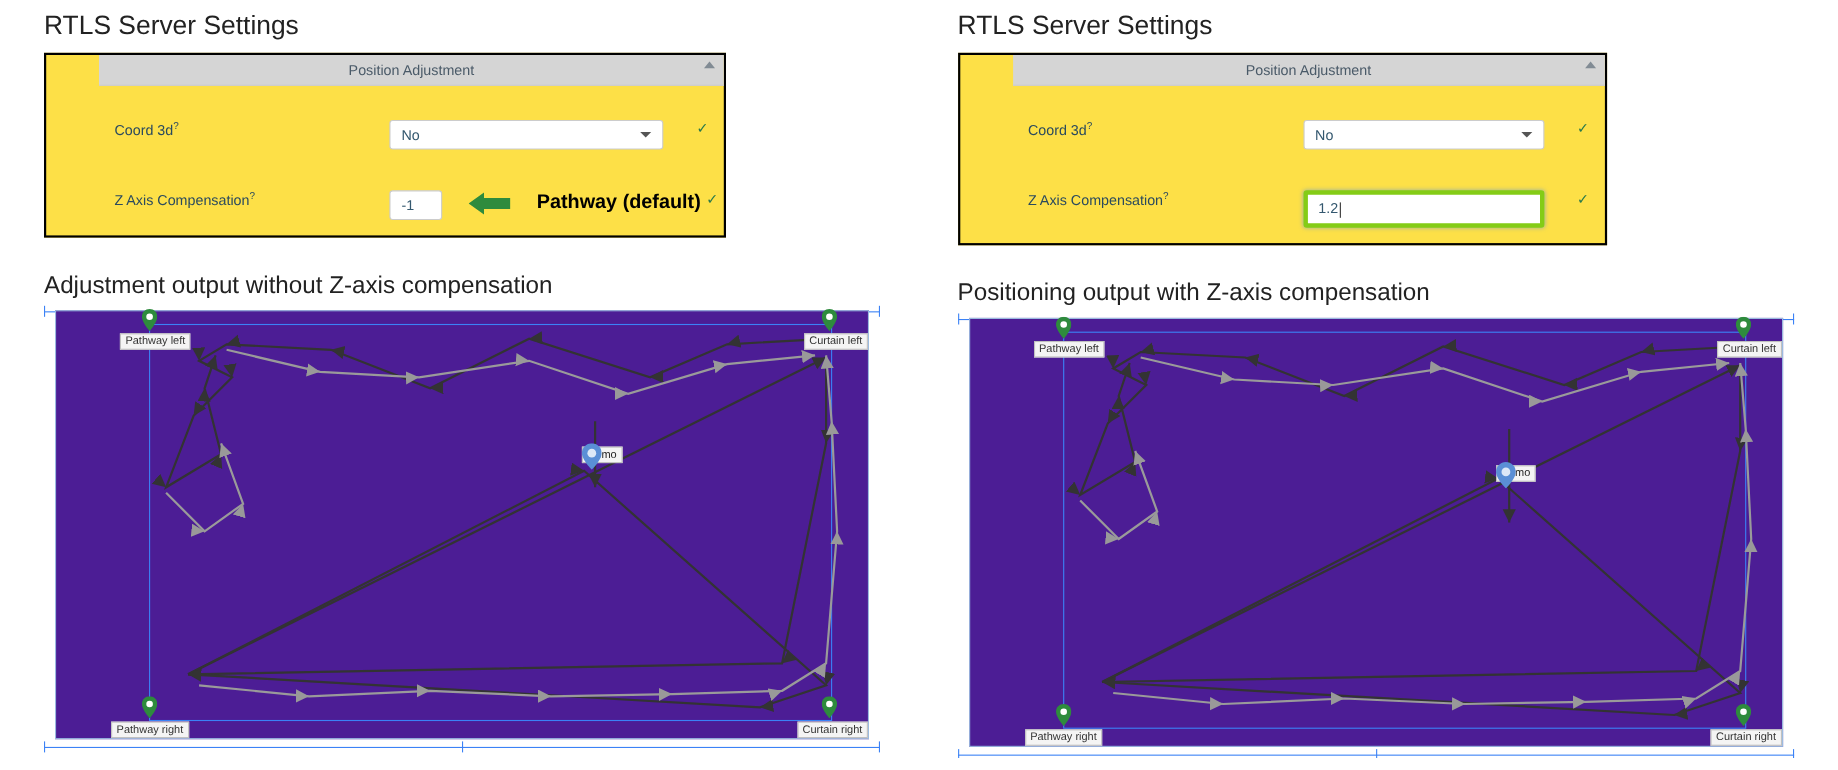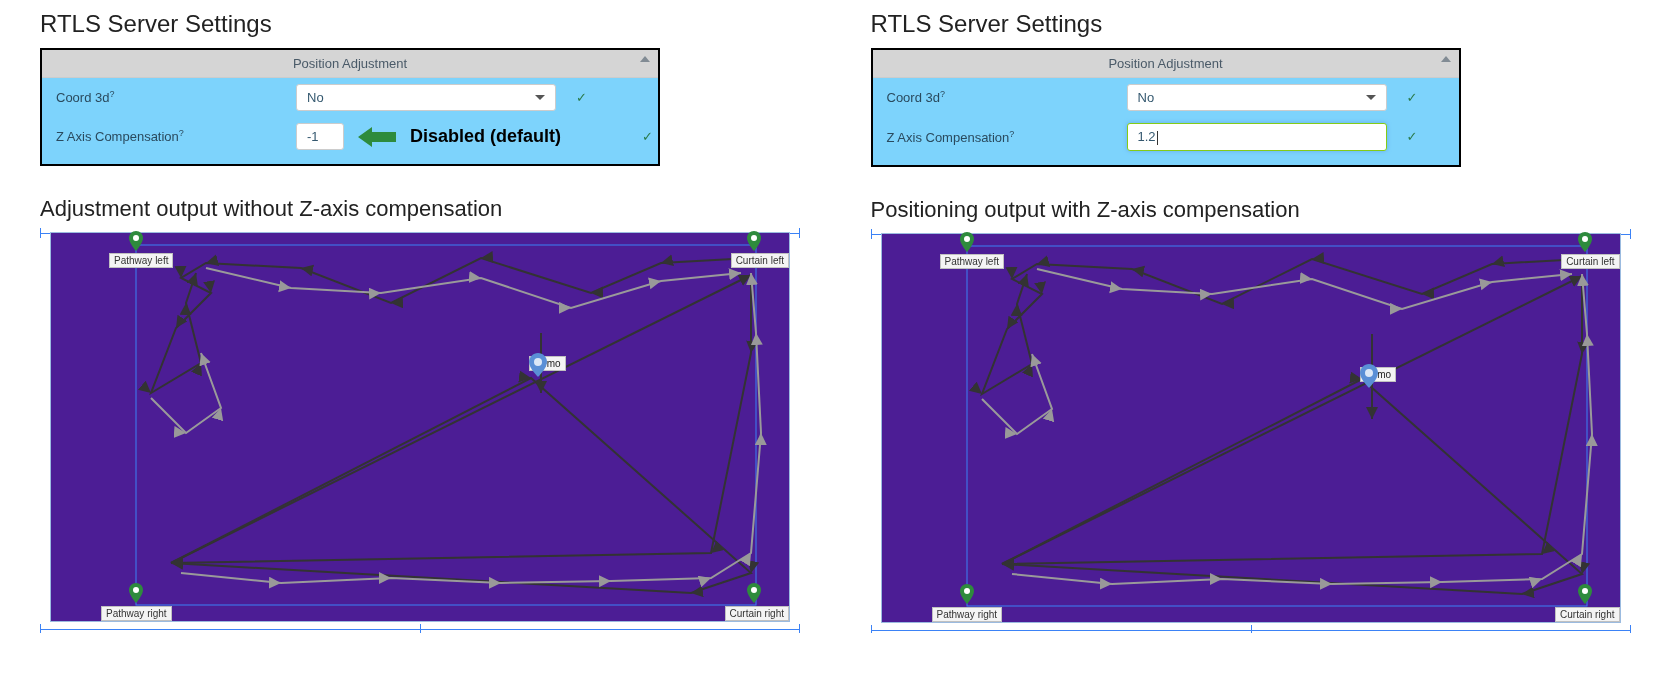--- a/index.html
+++ b/index.html
@@ -19,22 +19,23 @@
     flex: 1;
   }
   .section-title {
     font-size: 24px;
     font-weight: 400;
     color: #222;
     margin: 0 0 10px 0;
   }
   .settings-panel {
     border: 2px solid #000;
-    background: #7dd3fc;
+    background: #fde047;
     position: relative;
+    padding-left: 48px;
   }
   .panel-header {
     background: #d5d5d5;
     color: #4a5a68;
     font-size: 13px;
     text-align: center;
     padding: 6px 0;
     position: relative;
     border-bottom:1px solid #ccc;
   }
@@ -42,23 +43,23 @@
     position: absolute;
     right: 8px;
     top: 6px;
     width: 0; height: 0;
     border-left: 5px solid transparent;
     border-right: 5px solid transparent;
     border-bottom: 6px solid #818b94;
   }
   .setting-row {
     display: flex;
-    align-items: center;
     padding: 6px 14px;
-    gap: 10px;
+    gap: 20px;
+    margin-top: 25px;
   }
   .setting-label {
     width: 230px;
     color: #2a4a5e;
     font-size: 13px;
     position: relative;
   }
   .help-q {
     font-size: 9px;
     color: #2a4a5e;
@@ -90,21 +91,21 @@
     border: 1px solid #ccc;
     border-radius: 3px;
     padding: 5px 10px;
     font-size: 13px;
     color: #34586f;
     background: #fff;
     max-width: 260px;
     font-family: inherit;
   }
   .text-input.focused {
-    border: 1px solid #84cc16;
+    border: 4px solid #84cc16;
     box-shadow: 0 0 4px rgba(90,150,220,0.6);
   }
   .check-icon {
     color: #2a7a4a;
     font-size: 13px;
     margin-left: 10px;
   }
   .arrow-annotation {
     display:inline-block;
     margin-left: 4px;
@@ -192,21 +193,21 @@
       <div class="setting-row" style="padding-bottom:14px">
         <div class="setting-label">
           <span>Z Axis Compensation</span><span class="help-q">?</span>
         </div>
         <input class="text-input" style="max-width: 48px;" value="-1">
         <span class="arrow-annotation">
           <svg width="38" height="24">
               <polygon points="0,12 14,2 14,7 38,7 38,17 14,17 14,22" fill="#2e8b3d"></polygon>
             </svg>
         </span>
-        <span class="arrow-text">Disabled (default)</span>
+        <span class="arrow-text">Pathway (default)</span>
         <span class="check-icon" style="position:absolute;left:590px">✓</span>
       </div>
     </div>
 
     <div class="output-title">Adjustment output without Z-axis compensation</div>
 
     <div style="position:relative;width:760px">
 
       <div style="position:absolute;left:0;top:-2px;width:760px;height:8px">
         <div style="position:absolute;left:0;top:3px;width:760px;height:1px;background:#3b82f6"></div>

